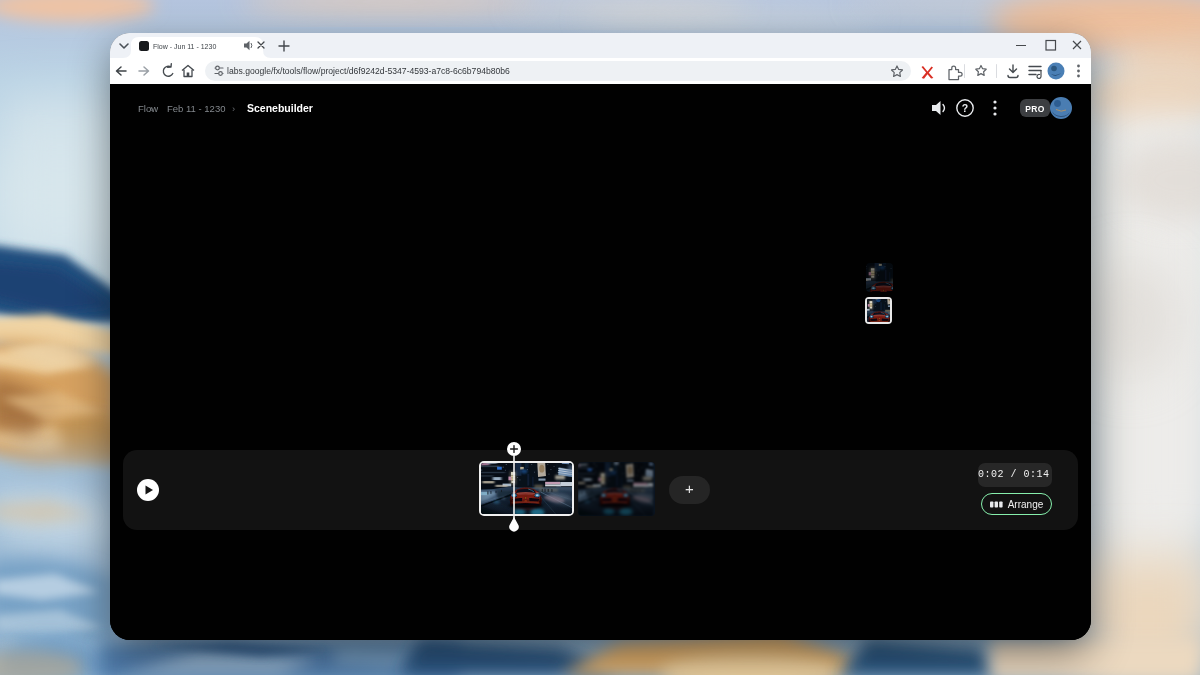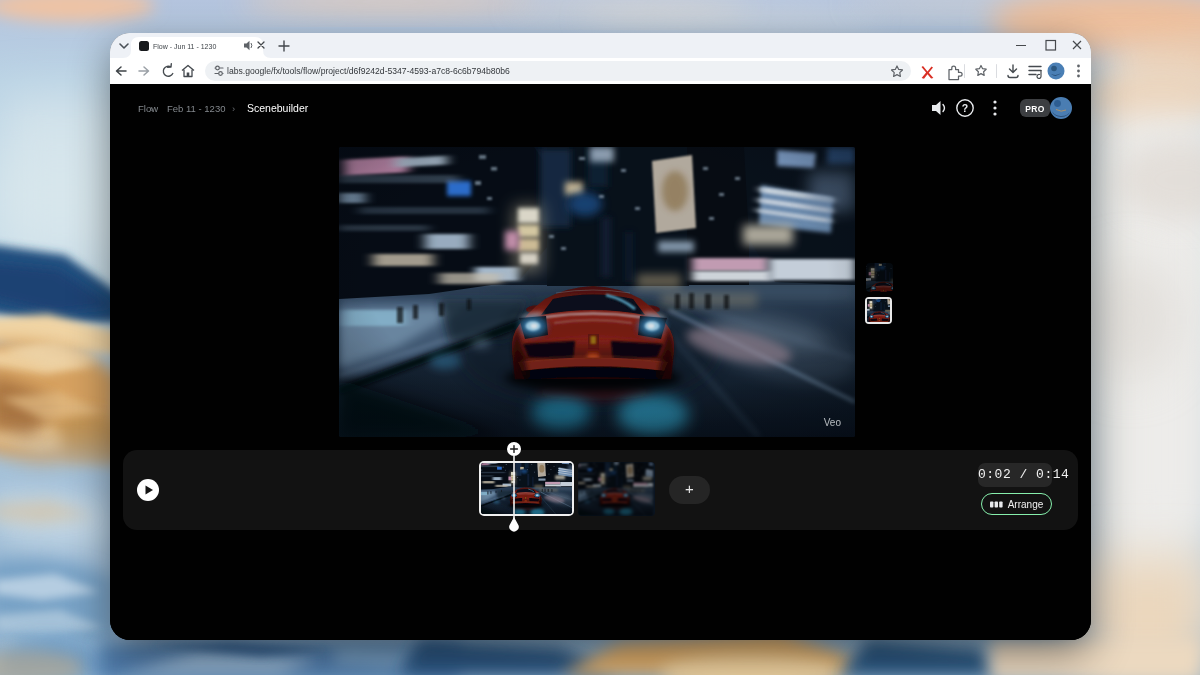--- a/index.html
+++ b/index.html
@@ -21,21 +21,21 @@
   #veo { position:absolute; right:14px; bottom:9px; font-size:10px; color:#dfe3e6; opacity:.8; }
   .sthumb { position:absolute; width:27px; border-radius:4px; overflow:hidden; }
   #timeline { position:absolute; left:13px; top:366px; width:955px; height:80px; background:#121212; border-radius:14px; }
   #playbtn { position:absolute; left:14px; top:29px; width:22px; height:22px; }
   #clip1 { position:absolute; left:356px; top:11px; width:95px; height:55px; border:2px solid #f0f0f0; border-radius:5px; overflow:hidden; background:#0a1420; }
   #clip2 { position:absolute; left:455px; top:12px; width:77px; height:54px; border-radius:4px; overflow:hidden; background:#0a1420; }
   #clip2 svg { filter: blur(1.2px) brightness(.62); }
   #addclip { position:absolute; left:546px; top:26px; width:41px; height:28px; background:#252525; border-radius:14px;
              color:#e8e8e8; font-size:15px; text-align:center; line-height:26px; font-weight:400; }
   #timepill { position:absolute; right:26px; top:13px; width:74px; height:24px; background:#272727; border-radius:7px;
-              font-family:"Liberation Mono", monospace; font-size:13px; letter-spacing:.5px; color:#f1f1f1; text-align:right; line-height:24px; }
+              font-family:"Liberation Mono", monospace; font-size:10px; letter-spacing:.5px; color:#f1f1f1; text-align:left; line-height:24px; }
   #arrange { position:absolute; right:26px; top:43px; width:71px; height:22px; border:1px solid #86efac; border-radius:11px;
              color:#f1f1f1; font-size:10px; display:flex; align-items:center; justify-content:center; }
   #prompt { position:absolute; left:314px; top:456px; width:356px; height:89px; background:#151515; border-radius:14px; border:1px solid #1f1f1f; }
   #t2v { position:absolute; left:8px; top:9px; height:15px; padding:0 7px; background:#2e2e30; border-radius:8px;
          color:#fff; font-size:7.5px; font-weight:bold; display:flex; align-items:center; }
   #ph { position:absolute; left:7px; top:37px; font-size:9.8px; color:#7e8287; }
   #send { position:absolute; right:5px; bottom:6px; width:24px; height:24px; border:1px solid #3c3c3c; border-radius:50%;
           display:flex; align-items:center; justify-content:center; }
 </style>
 </head>
@@ -370,45 +370,40 @@
             <circle cx="968.5" cy="13" r="1.4"></circle>
             <circle cx="968.5" cy="18" r="1.4"></circle>
         </g>
       </svg>
     </div>
     <div id="app">
       <span class="crumb" style="left:28px;">Flow</span>
       <span class="crumb" style="left:40px; color:#6b6f74;">›</span>
       <span class="crumb" style="left:57px;">Feb 11 - 1230</span>
       <span class="crumb" style="left:122px; color:#6b6f74;">›</span>
-      <span class="crumb" style="left:137px; top:17.5px; color:#fff; font-weight:400; font-size:10.5px;">Scenebuilder</span>
+      <span class="crumb" style="left:137px; top:17.5px; color:#fff; font-weight:700; font-size:10.5px;">Scenebuilder</span>
       <svg id="hdricons" width="160" height="36" viewBox="0 0 160 36" style="position:absolute; left:810px; top:6px;">
         <g stroke="#e8eaed" stroke-width="1.4" fill="none" stroke-linecap="round">
           <path d="M12,15 v6 h4 l4.5,4 v-14 l-4.5,4 z" fill="#e8eaed" stroke="none"></path>
           <path d="M23,14.5 a5.5,5.5 0 0 1 0,7"></path>
         </g>
         <circle cx="45" cy="18" r="8.2" stroke="#e8eaed" stroke-width="1.4" fill="none"></circle>
         <text x="45" y="22" font-size="10.5" fill="#e8eaed" text-anchor="middle" font-weight="bold">?</text>
         <g fill="#e8eaed">
           <circle cx="75" cy="12" r="1.6"></circle>
             <circle cx="75" cy="18" r="1.6"></circle>
             <circle cx="75" cy="24" r="1.6"></circle>
         </g>
         <rect x="100" y="9" width="30" height="18" rx="6" fill="#3c3e41"></rect>
         <text x="115" y="21.5" font-size="8.5" fill="#fff" text-anchor="middle" font-weight="bold" letter-spacing=".4">PRO</text>
         <circle cx="141" cy="18" r="11" fill="#4a7db2"></circle>
         <path d="M131.5,20 a10,9 0 0 0 19,1 a10,8 0 0 1 -19,-1 z" fill="#27456b"></path>
         <circle cx="137.5" cy="13.5" r="3.4" fill="#2d5d91"></circle>
         <path d="M136,19.5 q5.5,3 10,0.5" stroke="#c89858" stroke-width="1" fill="none" opacity=".8"></path>
       </svg>
-      <div id="video"><svg width="516" height="290" viewBox="0 0 516 290">
-            <use href="#scene" width="516" height="290"></use>
-          </svg>
-        <div id="veo">Veo</div>
-      </div>
       <div class="sthumb" style="left:756px; top:179px; height:29px;"><svg width="27" height="29" viewBox="150 30 160 172" preserveAspectRatio="xMidYMid slice" style="filter:brightness(.55) blur(.4px);">
             <use href="#scene" width="516" height="290"></use>
           </svg></div>
       <div class="sthumb" style="left:755px; top:213px; height:27px; border:2px solid #e8e8e8;"><svg width="25" height="23" viewBox="160 45 190 175" preserveAspectRatio="xMidYMid slice">
             <use href="#scene" width="516" height="290"></use>
           </svg></div>
       <div id="timeline">
         <div id="playbtn"><svg width="22" height="22" viewBox="0 0 22 22">
               <circle cx="11" cy="11" r="11" fill="#fff"></circle>
               <path d="M8.5,6.5 L16,11 L8.5,15.5 Z" fill="#141414"></path>

